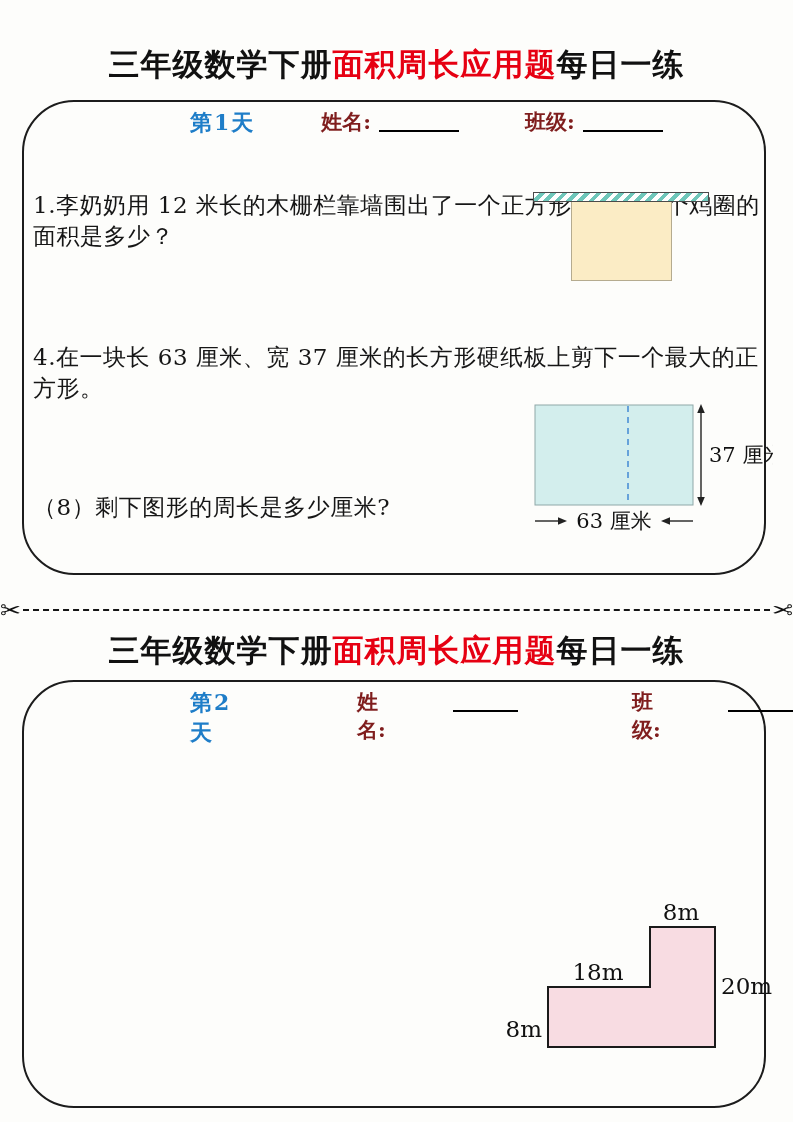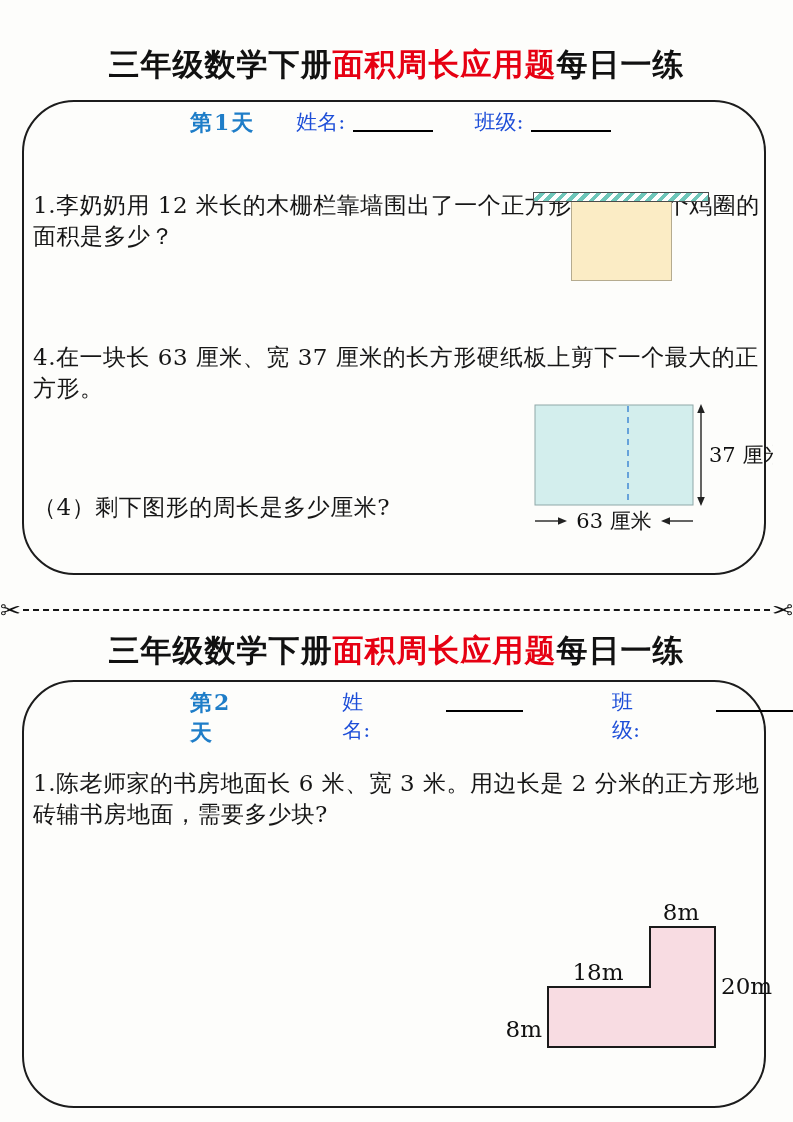--- a/index.html
+++ b/index.html
@@ -14,21 +14,21 @@
 
   .daybox { position:absolute; left:22px; width:744px; border:2px solid #1c1c1c;
             border-radius:52px; background:transparent; }
   .box-1 { top:100px; height:475px; }
   .box-2 { top:680px; height:428px; }
 
   .hdr { position:absolute; left:190px; display:flex; }
   .hdr-1 { top:108px; }
   .hdr-2 { top:688px;gap:48px; }
   .day { color:#1e7dc8; font-weight:700; font-size:22px; letter-spacing:2px; }
-  .fld { font-weight:400; font-size:21px; color:#1d4ed8; margin-left:41px; }
+  .fld { font-weight:700; font-size:21px; color:#7f1d1d; margin-left:66px; }
   .blank { display:inline-block; width:80px; height:24px;
            border-bottom:2px solid #000; margin-left:8px; }
 
   .ptext { position:absolute; left:33px; width:730px; font-size:23px;
            line-height:31px; color:#161616; letter-spacing:0.5px;margin-top:44px; }
 
   
   .wall { position:absolute; left:533px; top:192px; width:176px; height:10px;
           border:1px solid #4a4a4a;
           background:repeating-linear-gradient(135deg,#ffffff 0 4px,#6fc7ba 4px 8px); }
@@ -64,21 +64,21 @@
     <span class="fld">班级:</span>
     <span class="blank"></span>
   </div>
 
   <div class="ptext" style="top:146px;">1.李奶奶用 12 米长的木栅栏靠墙围出了一个正方形鸡圈，这个鸡圈的面积是多少？</div>
 
   <div class="wall"></div>
   <div class="pen"></div>
 
   <div class="ptext" style="top:298px;">4.在一块长 63 厘米、宽 37 厘米的长方形硬纸板上剪下一个最大的正方形。</div>
-  <div class="ptext" style="top:448px;">（4）剩下图形的周长是多少厘米?</div>
+  <div class="ptext" style="top:448px;">（8）剩下图形的周长是多少厘米?</div>
 
   <svg class="diag" style="left:533px; top:400px;" width="240" height="136" viewBox="0 0 240 136">
     <rect x="2" y="5" width="158" height="100" fill="#d3eeed" stroke="#8fa8a8" stroke-width="1"></rect>
     <line x1="95" y1="6" x2="95" y2="104" stroke="#4b8fd5" stroke-width="1.6" stroke-dasharray="6 5"></line>
 
     <line x1="168" y1="11" x2="168" y2="99" stroke="#222" stroke-width="1.4"></line>
     <polygon points="168,4 164.2,13 171.8,13" fill="#222"></polygon>
     <polygon points="168,106 164.2,97 171.8,97" fill="#222"></polygon>
     <text x="176" y="62" font-size="21" text-anchor="start">37 厘米</text>
 
@@ -102,21 +102,20 @@
   <div class="daybox box-2"></div>
 
   <div class="hdr hdr-2">
     <span class="day">第2天</span>
     <span class="fld">姓名:</span>
     <span class="blank"></span>
     <span class="fld">班级:</span>
     <span class="blank"></span>
   </div>
 
-  <div class="ptext" style="top:724px;">1.陈老师家的书房地面长 6 米、宽 3 米。用边长是 2 分米的正方形地砖辅书房地面，需要多少块?</div>
 
   <svg class="diag" style="left:488px; top:896px;" width="302" height="168" viewBox="0 0 302 168">
     <polygon points="60,91 162,91 162,31 227,31 227,151 60,151" fill="#f8dce2" stroke="#1a1a1a" stroke-width="2"></polygon>
     <text x="193" y="24" font-size="23" text-anchor="middle">8m</text>
     <text x="110" y="84" font-size="23" text-anchor="middle">18m</text>
     <text x="233" y="98" font-size="23" text-anchor="start">20m</text>
     <text x="54" y="141" font-size="23" text-anchor="end">8m</text>
   </svg>
 
 </div>

